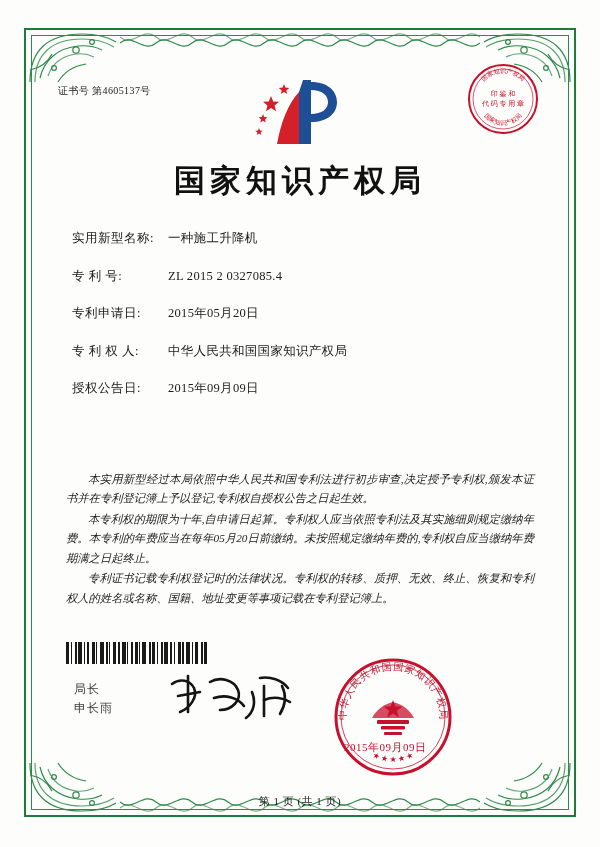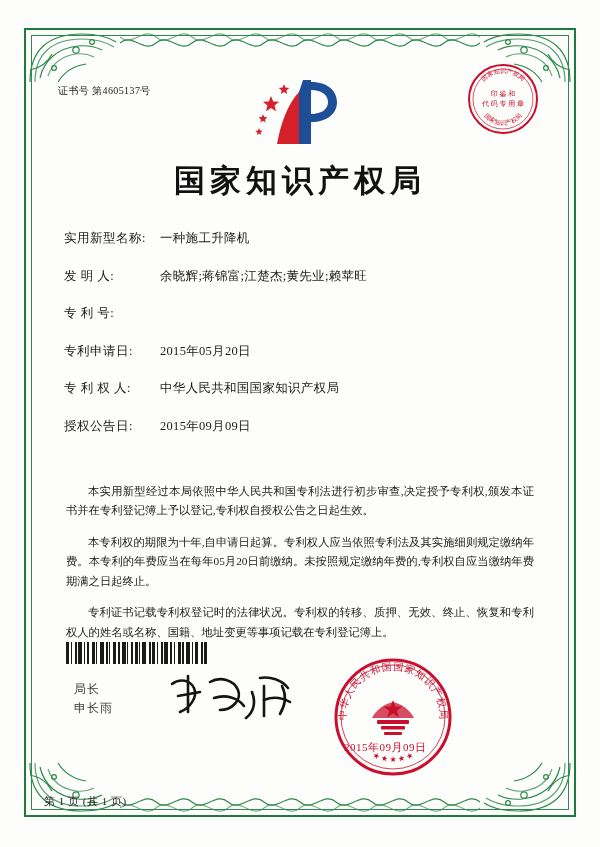--- a/index.html
+++ b/index.html
@@ -99,21 +99,21 @@
     font-size: 31px;
     font-weight: bold;
     letter-spacing: 5px;
     color: #111;
     font-family: "DejaVu Serif", "Liberation Serif", serif;
   }
 
   .fields {
     position: absolute;
     top: 178px;
-    left: 20px;
+    left: 28px;
     width: 472px;
   }
   .field-row {
     display: flex;
     align-items: baseline;
     margin-bottom: 20.5px;
     font-size: 12.5px;
     color: #1b1b1b;
   }
   .field-label {
@@ -131,22 +131,23 @@
     position: absolute;
     top: 418px;
     left: 22px;
     width: 468px;
     font-size: 11.3px;
     line-height: 1.72;
     color: #1b1b1b;
     text-align: justify;
   }
   .body-text p {
-    margin: 12px 0 1px 0;
+    margin: 0 0 1px 0;
     text-indent: 22px;
+    font-style: italic;
   }
 
   
   .barcode {
     position: absolute;
     left: 22px;
     top: 590px;
     width: 172px;
     height: 22px;
     display: flex;
@@ -200,20 +201,21 @@
     color: #c8102e;
     letter-spacing: 0.5px;
     font-family: "Liberation Serif", serif;
   }
 
   .page-footer {
     position: absolute;
     top: 742px;
     left: 0;
     width: 100%;
+    text-align: center;
     font-size: 11px;
     color: #222;
     letter-spacing: 0.5px;
   }
 
   .seal-text {
     font-size: 6.2px;
     fill: #c8102e;
     font-family: "Liberation Serif", serif;
   }
@@ -327,25 +329,22 @@
     </div>
 
     <div class="title">国家知识产权局</div>
 
     <div class="fields">
       <div class="field-row">
         <div class="field-label">实用新型名称:</div>
         <div class="field-value">一种施工升降机</div>
       </div>
       <div class="field-row">
-        <div class="field-label">发 明 人:</div>
-        <div class="field-value">余晓辉;蒋锦富;江楚杰;黄先业;赖苹旺</div>
-      </div>
-      <div class="field-row">
         <div class="field-label">专 利 号:</div>
+        <div class="field-value">ZL 2015 2 0327085.4</div>
       </div>
       <div class="field-row">
         <div class="field-label">专利申请日:</div>
         <div class="field-value">2015年05月20日</div>
       </div>
       <div class="field-row">
         <div class="field-label">专 利 权 人:</div>
         <div class="field-value">中华人民共和国国家知识产权局</div>
       </div>
       <div class="field-row">

